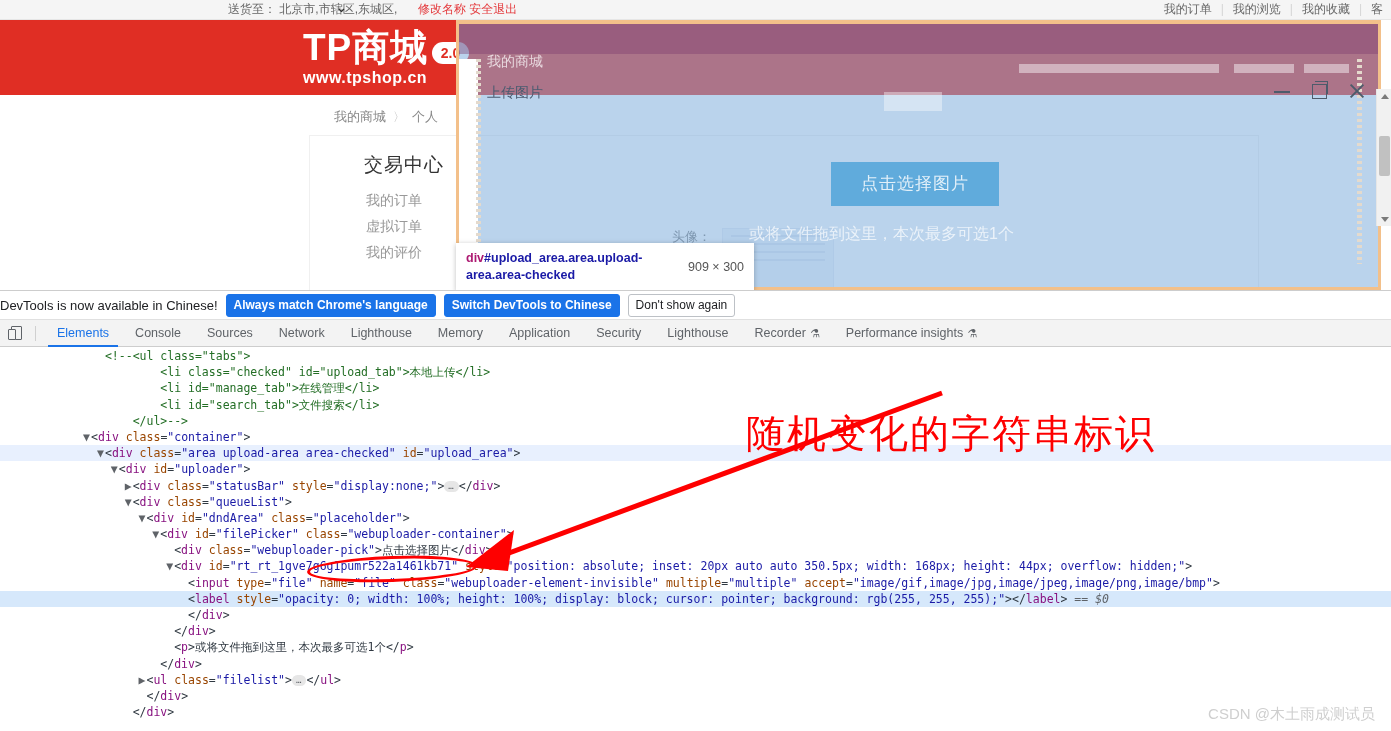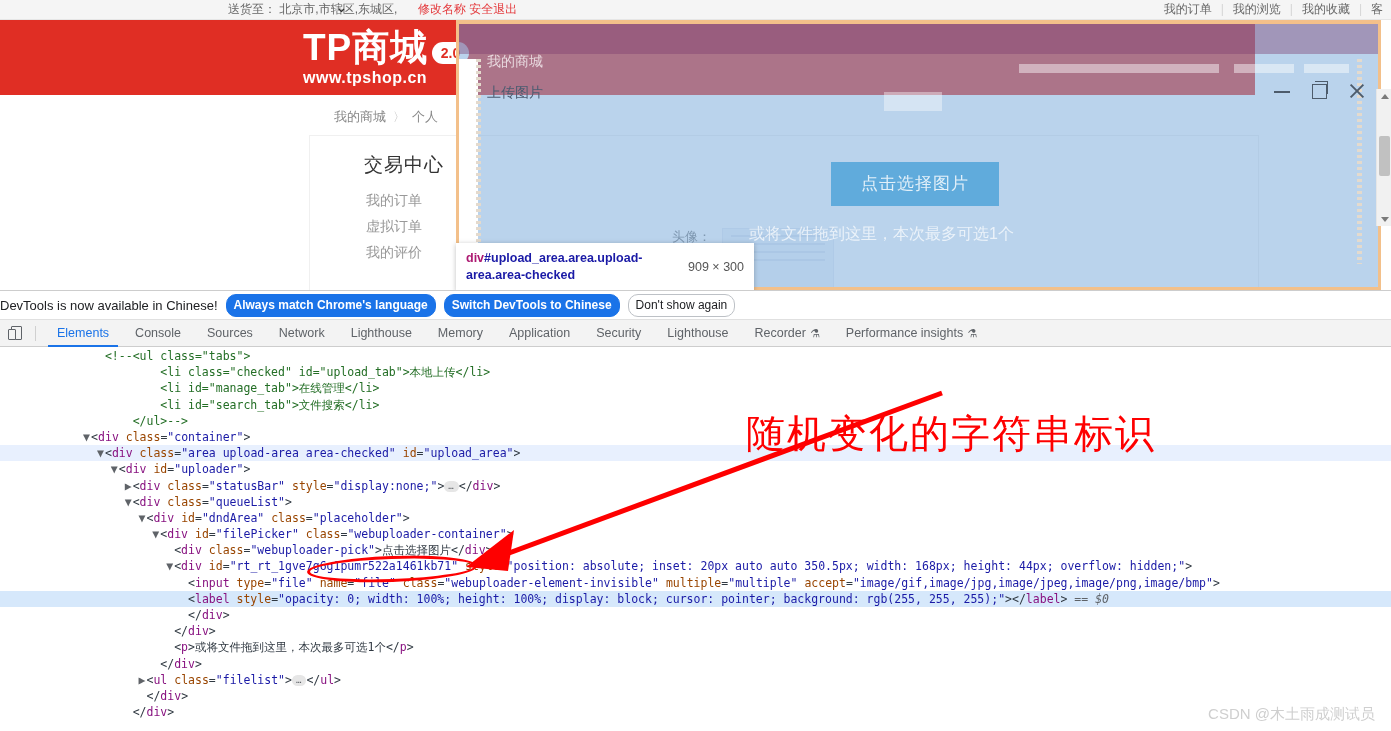--- a/index.html
+++ b/index.html
@@ -35,21 +35,21 @@
     color: #e4393c; white-space: nowrap;
   }
   .topbar .rightlinks {
     position: absolute; right: 8px; top: 1px;
     white-space: nowrap; color: #666;
   }
   .topbar .rightlinks span.sep { color: #d5d5d5; margin: 0 9px; }
 
   
   .header {
-    position: absolute; left: 0; top: 20px; width: 1255px; height: 75px;
+    position: absolute; left: 0; top: 20px; width: 1381px; height: 75px;
     background: #e02e24;
   }
   .logo {
     position: absolute; left: 303px; top: 8px;
     color: #fff; font-weight: bold;
   }
   .logo .lg1 { font-size: 37px; letter-spacing: 1px; line-height: 40px; display:block; }
   .logo .lg2 { font-size: 16px; line-height: 18px; display:block; margin-top: 1px; letter-spacing: .5px;}
   .badge20 {
     position: absolute; left: 432px; top: 22px;
@@ -198,21 +198,21 @@
     background: #ffffff; border-top: 1px solid #cdcdcd;
   }
   .dt-notice {
     position: relative; height: 29px; width: 100%;
     background: #ffffff; border-bottom: 1px solid #e0e0e0;
     display: flex; align-items: center; padding-left: 0px; gap: 8px;
   }
   .dt-notice .msg { font-size: 13px; color: #202124; margin-left: 0px; }
   .dt-btn {
     font-size: 12px; font-weight: bold; padding: 3px 7px 4px;
-    border-radius: 10px; cursor: pointer; white-space: nowrap;
+    border-radius: 3px; cursor: pointer; white-space: nowrap;
   }
   .dt-btn.primary { background: #1a73e8; color: #fff; border: 1px solid #1a73e8; }
   .dt-btn.ghost { background: #fff; color: #202124; border: 1px solid #bdc1c6; font-weight: normal; }
 
   .dt-tabs {
     position: relative; height: 27px; width: 100%;
     background: #f3f3f3; border-bottom: 1px solid #cdcdcd;
     display: flex; align-items: center;
   }
   .insp-icon {

